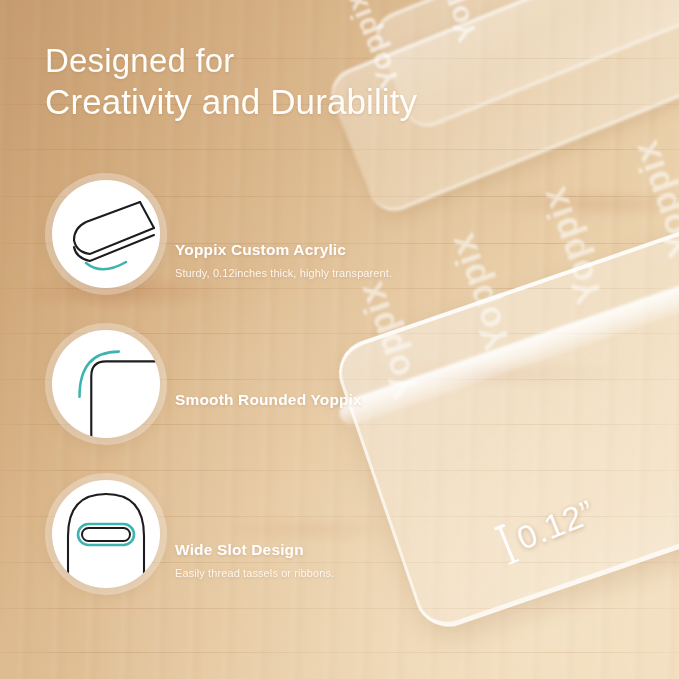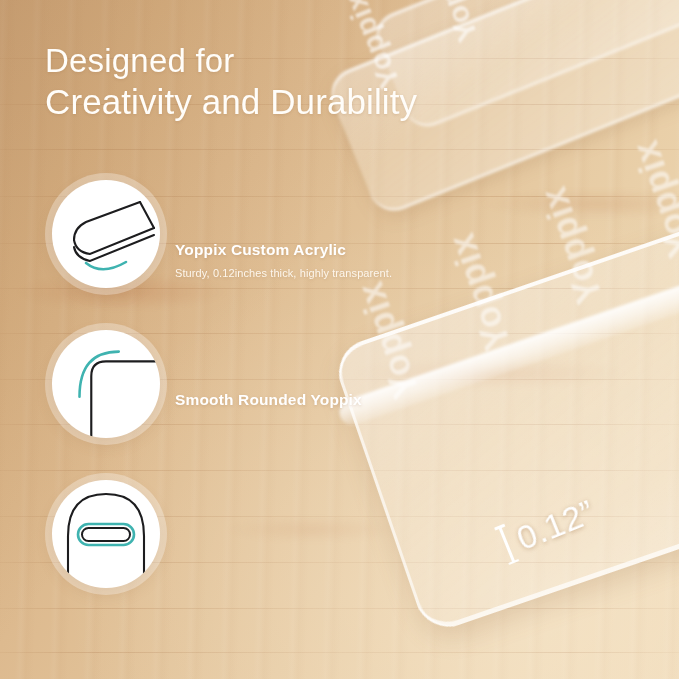--- a/index.html
+++ b/index.html
@@ -397,16 +397,20 @@
     </div>
 
     <div class="feature">
       <div class="feature-badge">
         <svg width="108" height="108" viewBox="0 0 108 108">
           <path d="M16 108 L16 56 Q16 14 54 14 Q92 14 92 56 L92 108" fill="none" stroke="#1d1d1f" stroke-width="2.1" stroke-linecap="round"></path>
           <rect x="26" y="44" width="56" height="21" rx="10.5" fill="none" stroke="#3fb3b0" stroke-width="2.6"></rect>
           <rect x="30" y="48" width="48" height="13" rx="6.5" fill="none" stroke="#1d1d1f" stroke-width="2"></rect>
         </svg>
       </div>
+      <div class="feature-text">
+        <div class="feature-title">Wide Slot Design</div>
+        <div class="feature-desc">Easily thread tassels or ribbons.</div>
+      </div>
     </div>
 
   </div>
 </div>
 
 </body></html>

